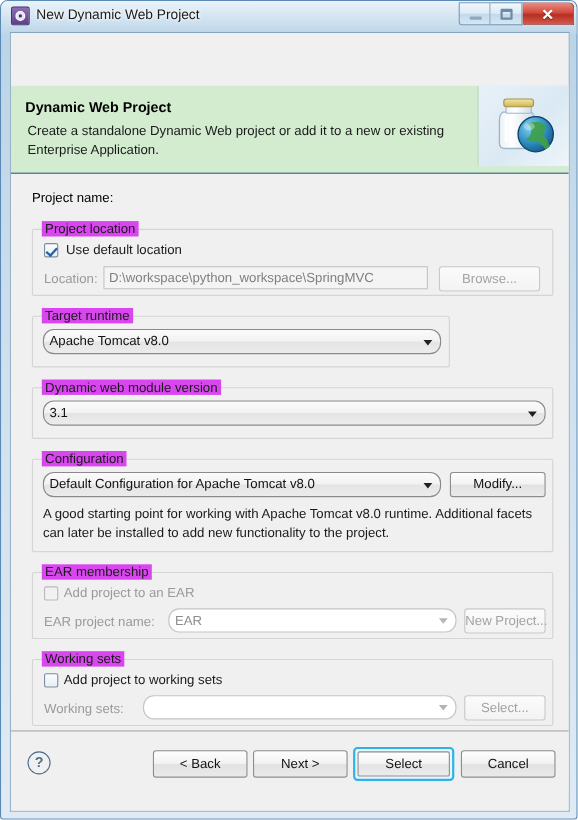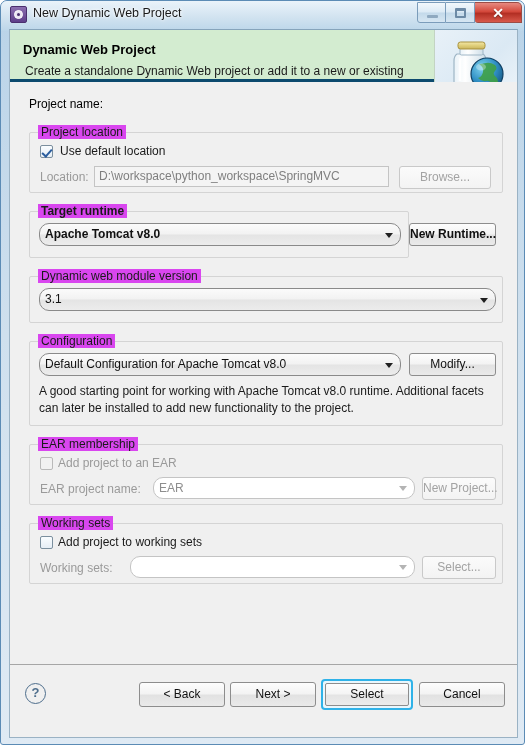--- a/index.html
+++ b/index.html
@@ -147,24 +147,25 @@
     box-sizing: border-box;
     background: #f0f0f0;
     border: 1px solid #9ab2c4;
     border-top-color: #86a4bb;
     overflow: hidden;
   }
 
   
   .banner {
     position: relative;
-    height: 52px;
+    height: 80px;
     background: #d3ecd0;
-    border-bottom: 3px solid #0c4a6e;
-    box-sizing: border-box;
+    border-bottom: 1px solid #0c4a6e;
+    box-sizing: border-box;
+    margin-top: 48px;
   }
   .banner-title {
     position: absolute;
     left: 13px; top: 12px;
     font-size: 13px;
     font-weight: bold;
     color: #000000;
   }
   .banner-desc {
     position: absolute;
@@ -473,28 +474,27 @@
         <div class="group-title">Project location</div>
 
         <div class="cb checked" style="left:10px; top:12px;"></div>
         <div class="cb-label" style="left:30px; top:11px;">Use default location</div>
 
         <div class="cb-label dim" style="left:10px; top:37px;">Location:</div>
         <div class="tinput" style="left:64px; top:33px; width:295px;">D:\workspace\python_workspace\SpringMVC</div>
         <div class="btn disabled" style="left:369px; top:33px; width:92px;">Browse...</div>
       </div>
 
-      <div class="group" style="left:19px; top:129px; width:380px; height:47px;font-weight:bold;">
+      <div class="group" style="left:19px; top:129px; width:380px; height:47px;">
         <div class="group-title">Target runtime</div>
 
         <div class="combo" style="left:9px; top:11px; width:362px;">
           <span>Apache Tomcat v8.0</span>
           <span class="arrow"></span>
         </div>
-        <div class="btn" style="left:379px; top:11px; width:87px;">New Runtime...</div>
       </div>
 
       <div class="group" style="left:19px; top:194px; width:474px; height:47px;">
         <div class="group-title">Dynamic web module version</div>
 
         <div class="combo" style="left:9px; top:11px; width:457px;">
           <span>3.1</span>
           <span class="arrow"></span>
         </div>
       </div>

